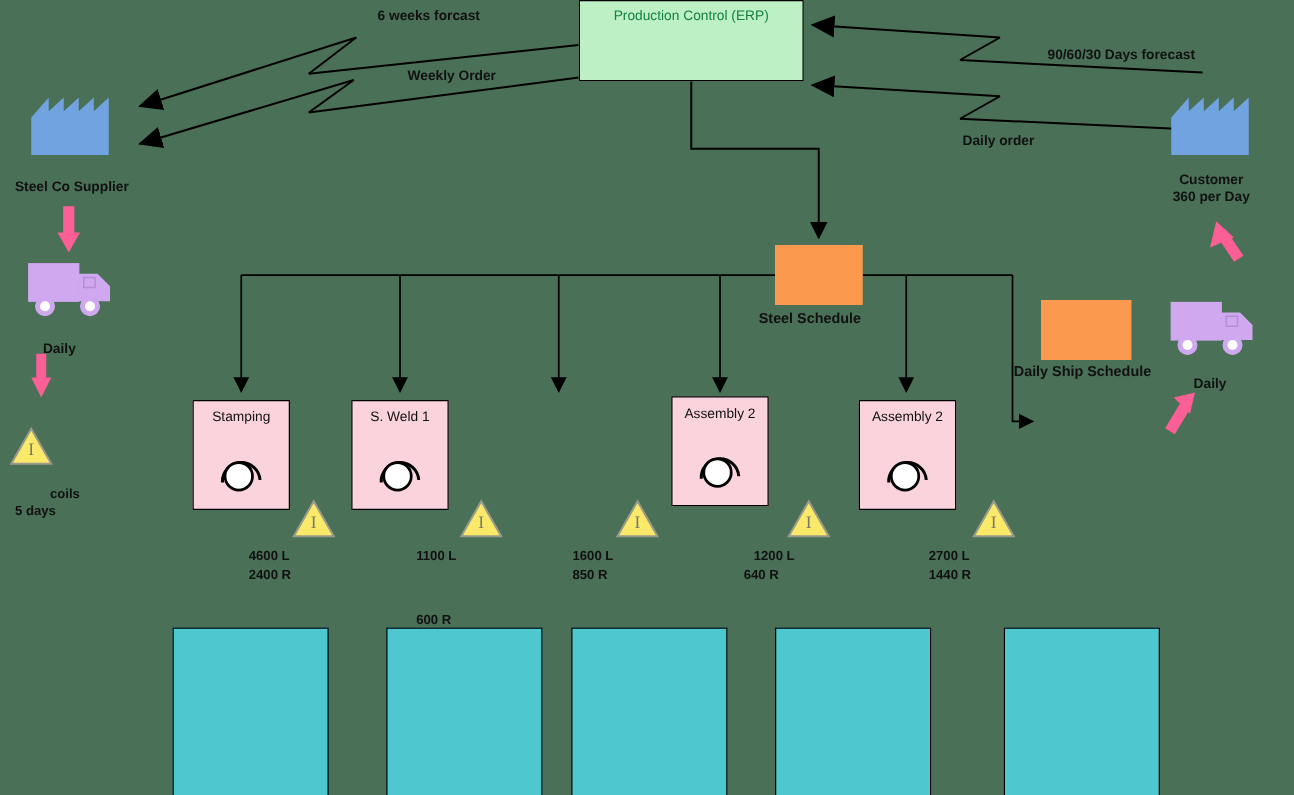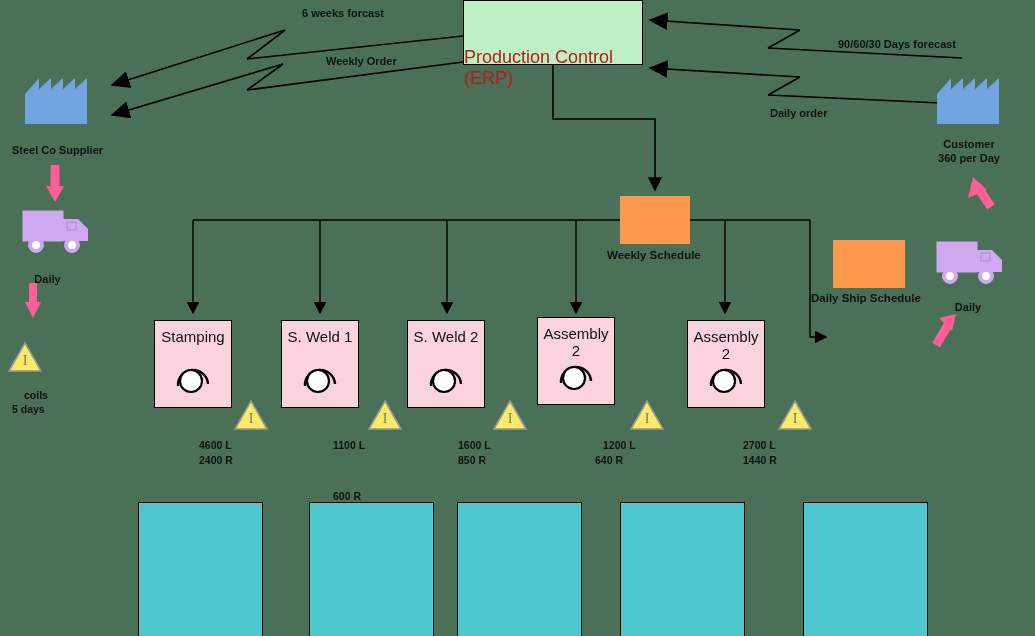--- a/index.html
+++ b/index.html
@@ -13,36 +13,36 @@
   #canvas{position:absolute;left:0;top:0;width:1035px;height:636px;}
   .node{position:absolute;box-sizing:border-box;}
 
   
   .erp{
     left:463px;top:0px;width:180px;height:65px;
     background:#bdf0c4;border:1.4px solid #000;
     display:flex;align-items:flex-start;justify-content:center;
     padding-top:6px;
   }
-  .erp span{font-size:18px;color:#b91c1c;margin-top:40px;}
+  .erp span{font-size:11px;color:#15803d;}
 
   
   .sched{background:#fb9a4f;border:1px solid #fb9a4f;}
   .sched-weekly{left:620px;top:196px;width:70px;height:48px;}
   .sched-daily{left:833px;top:240px;width:72px;height:48px;}
   .sched-label{position:absolute;font-size:11.5px;color:#111;font-weight:bold;white-space:nowrap;}
 
   
   .proc{
     background:#fbd3dd;border:1.3px solid #000;
     width:78px;height:88px;
   }
   .proc .ptitle{
     position:absolute;left:0;right:0;top:7px;text-align:center;
-    font-size:15px;color:#111;
+    font-size:11px;color:#111;
   }
   .proc .opicon{position:absolute;left:50%;top:38px;transform:translateX(-50%);}
 
   
   .inv{position:absolute;width:34px;height:30px;}
   .inv .tri{position:absolute;left:0;top:0;width:34px;height:30px;}
   .inv .ichar{
     position:absolute;left:0;right:0;top:11px;text-align:center;
     font-family:"Liberation Serif", serif;font-size:14px;color:#7a7a6a;
   }
@@ -158,21 +158,21 @@
     </svg>
   </div>
   <div class="flabel" style="left:0px;top:272px;width:95px;">Daily</div>
 
   <div class="inv" style="left:8px;top:342px;">
     <svg class="tri" width="34" height="30" viewBox="0 0 34 30">
       <path d="M17,1 L33,29 L1,29 z" fill="#fbe96a" stroke="#9a9a8a" stroke-width="1.6"></path>
     </svg>
     <div class="ichar">I</div>
   </div>
-  <div class="invtext" style="left:0px;top:388px;width:52px;text-align:left;padding-left:24px;">coils</div>
+  <div class="invtext" style="left:16px;top:388px;width:52px;text-align:left;padding-left:24px;">coils</div>
   <div class="invtext" style="left:0px;top:402px;width:58px;text-align:left;padding-left:12px;">5 days</div>
 
   <div class="node" style="left:937px;top:78px;width:62px;height:46px;">
     <svg width="62" height="46" viewBox="0 0 62 46">
       <path d="M0,16 L0,46 L62,46 L62,0 L50,11 L50,0 L38,11 L38,0 L26,11 L26,0 L14,11 L14,0 z" fill="#71a3e0"></path>
     </svg>
   </div>
   <div class="flabel" style="left:905px;top:137px;width:128px;">Customer</div>
   <div class="flabel" style="left:905px;top:151px;width:128px;">360 per Day</div>
 
@@ -183,48 +183,41 @@
       <rect x="45" y="17" width="9" height="8" fill="#cfa8ef" stroke="#b48fd8" stroke-width="1.2"></rect>
       <circle cx="14" cy="40" r="7.5" fill="#cfa8ef" stroke="#cfa8ef"></circle>
       <circle cx="14" cy="40" r="4" fill="#ffffff"></circle>
       <circle cx="50" cy="40" r="7.5" fill="#cfa8ef" stroke="#cfa8ef"></circle>
       <circle cx="50" cy="40" r="4" fill="#ffffff"></circle>
     </svg>
   </div>
   <div class="flabel" style="left:933px;top:300px;width:70px;">Daily</div>
 
   <div class="node sched sched-weekly"></div>
-  <div class="sched-label" style="left:607px;top:249px;">Weekly Schedule</div>
+  <div class="sched-label" style="left:607px;top:249px;">Steel Schedule</div>
 
   <div class="node sched sched-daily"></div>
   <div class="sched-label" style="left:811px;top:292px;">Daily Ship Schedule</div>
 
   <div class="node proc" style="left:154px;top:320px;">
     <div class="ptitle">Stamping</div>
     <svg class="opicon" width="36" height="34" viewBox="0 0 36 34">
       <path d="M3,27 A15,15 0 1 1 33,25" stroke="#000" stroke-width="2.4" fill="none"></path>
       <circle cx="16" cy="22" r="11" fill="#fff" stroke="#000" stroke-width="2.2"></circle>
     </svg>
   </div>
 
   <div class="node proc" style="left:281px;top:320px;">
     <div class="ptitle">S. Weld 1</div>
     <svg class="opicon" width="36" height="34" viewBox="0 0 36 34">
       <path d="M3,27 A15,15 0 1 1 33,25" stroke="#000" stroke-width="2.4" fill="none"></path>
       <circle cx="16" cy="22" r="11" fill="#fff" stroke="#000" stroke-width="2.2"></circle>
     </svg>
   </div>
 
-  <div class="node proc" style="left:407px;top:320px;">
-    <div class="ptitle">S. Weld 2</div>
-    <svg class="opicon" width="36" height="34" viewBox="0 0 36 34">
-      <path d="M3,27 A15,15 0 1 1 33,25" stroke="#000" stroke-width="2.4" fill="none"></path>
-      <circle cx="16" cy="22" r="11" fill="#fff" stroke="#000" stroke-width="2.2"></circle>
-    </svg>
-  </div>
 
   <div class="node proc" style="left:537px;top:317px;">
     <div class="ptitle">Assembly 2</div>
     <svg class="opicon" width="36" height="34" viewBox="0 0 36 34">
       <path d="M3,27 A15,15 0 1 1 33,25" stroke="#000" stroke-width="2.4" fill="none"></path>
       <circle cx="16" cy="22" r="11" fill="#fff" stroke="#000" stroke-width="2.2"></circle>
     </svg>
   </div>
 
   <div class="node proc" style="left:687px;top:320px;">

